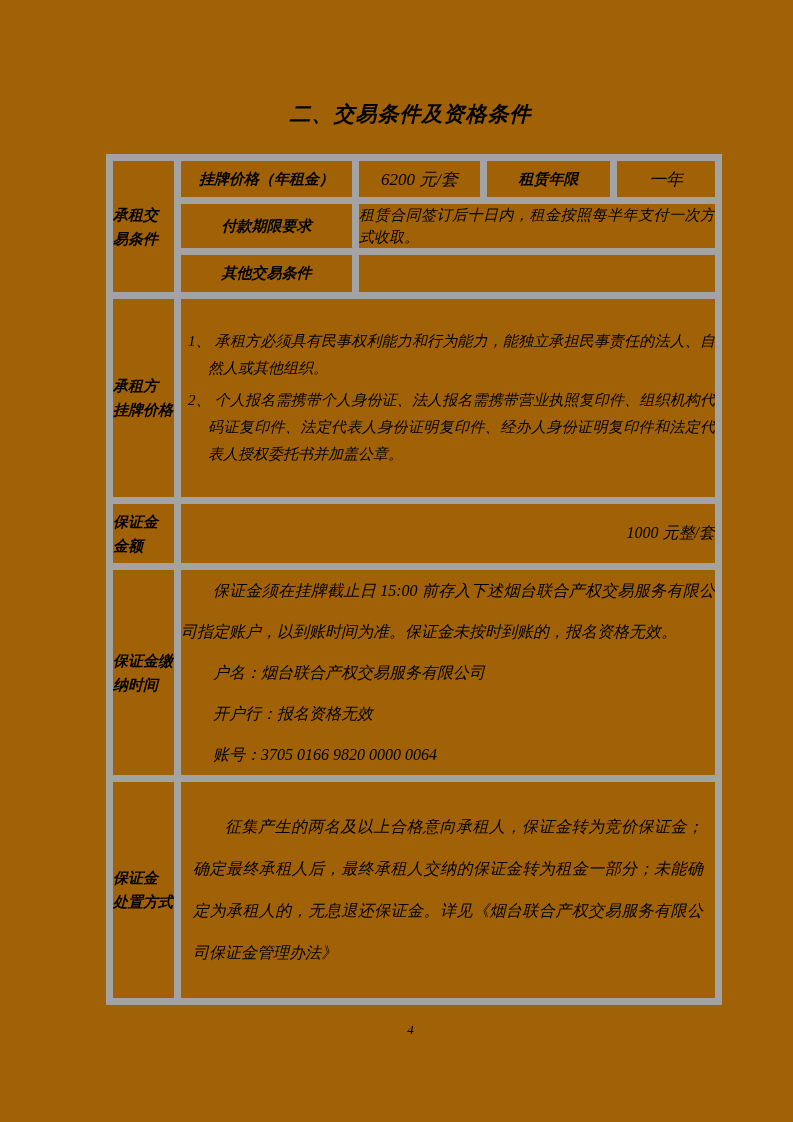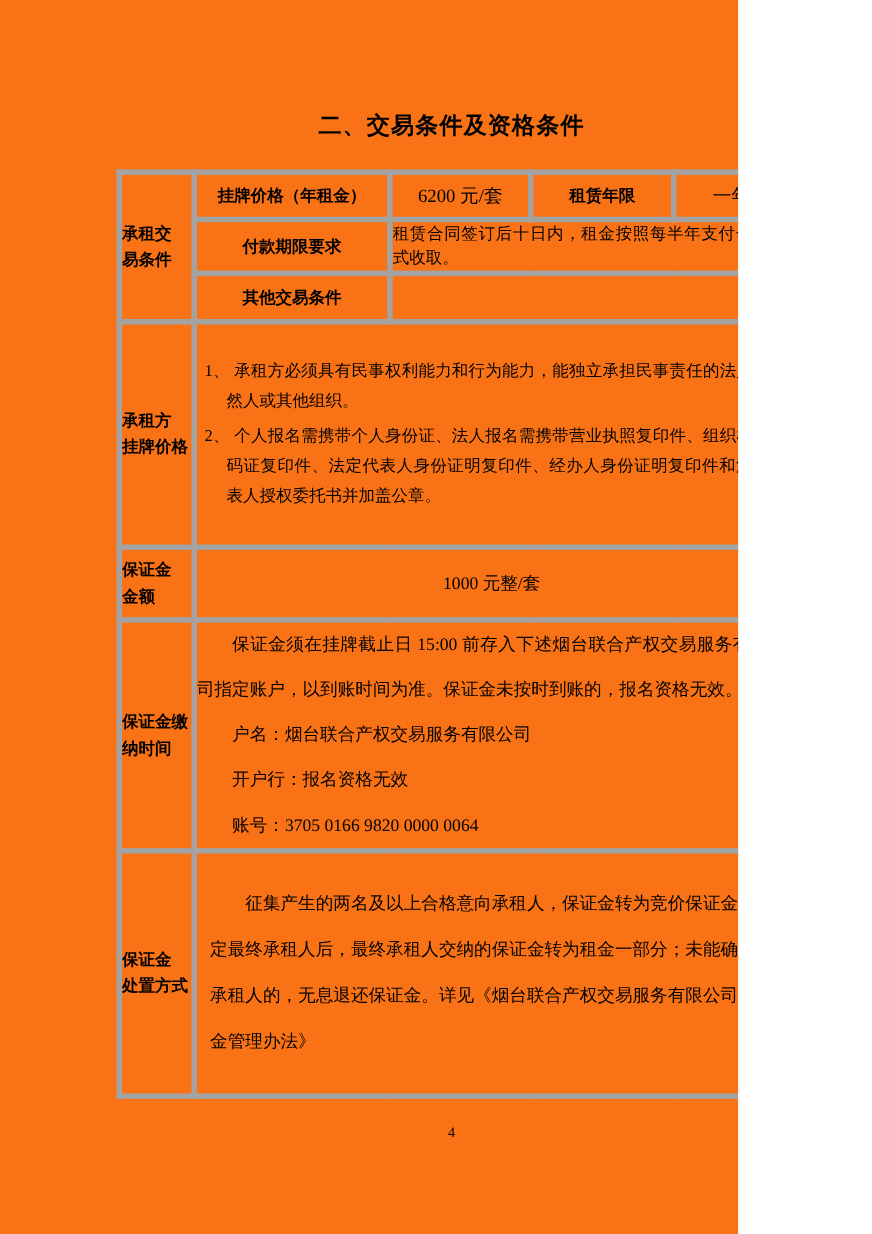--- a/index.html
+++ b/index.html
@@ -2,26 +2,27 @@
 <html><head>
 <meta charset="utf-8">
 <style>
   html, body {
     margin: 0;
     padding: 0;
     background: #ffffff;
   }
   .page {
     position: relative;
-    width: 671px;
+    width: 793px;
     height: 1122px;
-    background: #f97316;
+    background: #a16207;
     color: #000000;
     font-family: "Liberation Serif", "DejaVu Serif", serif;
     overflow: hidden;
+    font-style: italic;
   }
   .doc-title {
     position: absolute;
     top: 100px;
     left: 106px;
     width: 609px;
     text-align: center;
     font-size: 21px;
     font-weight: bold;
     letter-spacing: 1px;
@@ -30,21 +31,21 @@
   table.cond {
     position: absolute;
     left: 106px;
     top: 154px;
     width: 609px;
     border-collapse: collapse;
     table-layout: fixed;
     border: 2px solid #000000;
   }
   table.cond td {
-    border: 5px solid #a3a3a3;
+    border: 7px solid #a3a3a3;
     padding: 0;
     vertical-align: middle;
     overflow: hidden;
   }
   .lbl {
     font-weight: bold;
     font-size: 15px;
     margin-top: 16px;
   }
   .lbl .lline { display: block; line-height: 24px; }
@@ -65,21 +66,21 @@
   }
   .qual { padding: 6px 8px 6px 6px; font-size: 15px; }
   .qual .item {
     line-height: 27px;
     text-align: justify;
     padding-left: 27px;
     text-indent: -20px;
     margin: 0;
   }
   .qual .item + .item { margin-top: 5px; }
-  .center-val { text-align: center; font-size: 16px; }
+  .center-val { text-align: right; font-size: 16px; }
   .pay { font-size: 16px; padding: 2px 7px; }
   .pay p { margin: 0; line-height: 41px; }
   .pay .para { text-indent: 2em; text-align: justify; }
   .pay .acct { text-indent: 2em; }
   .disp { font-size: 16px; padding: 2px 7px; }
   .disp p {
     margin: 12px;
     line-height: 42px;
     text-indent: 2em;
     text-align: justify;

